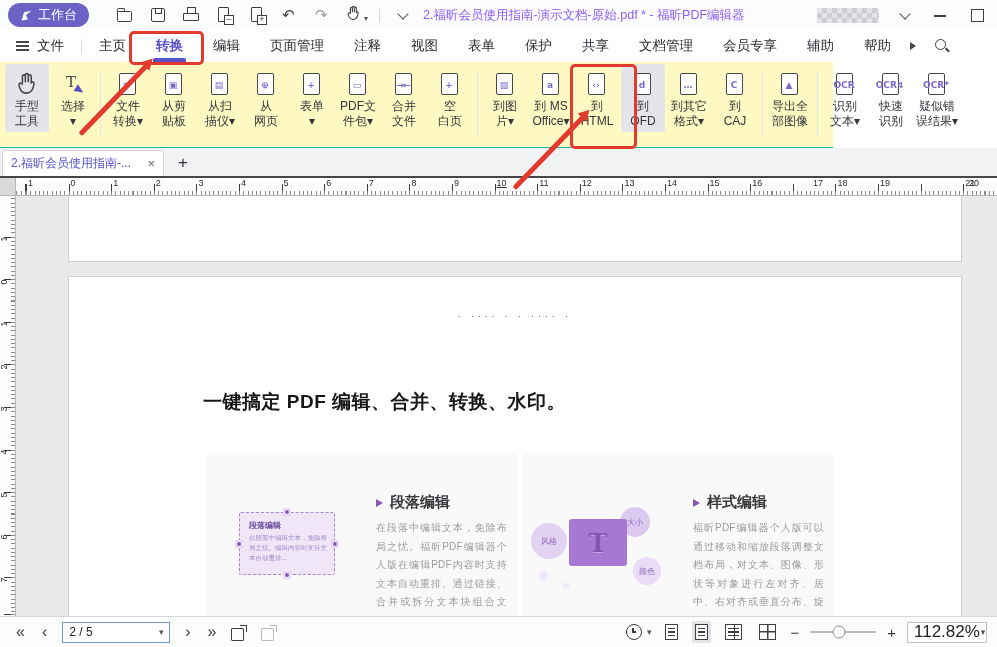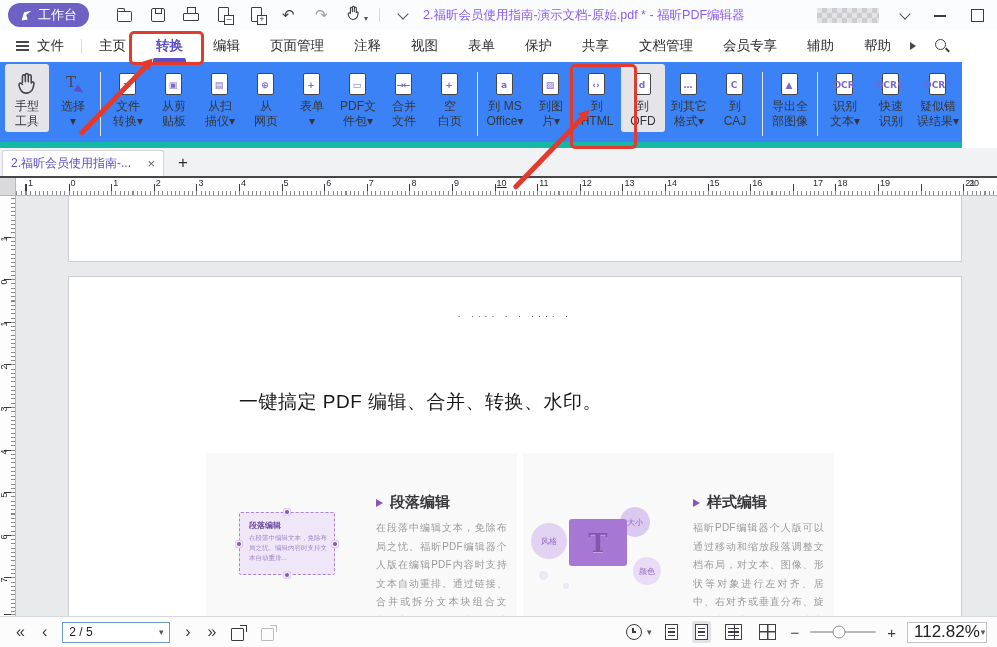--- a/index.html
+++ b/index.html
@@ -47,22 +47,22 @@
   .mitem.file{display:flex;align-items:center;padding-left:0;}
   .m-sep{width:1px;height:15px;background:#dcdcdf;margin:0 2px;}
   .mitem.sel{color:#5b50c5;font-weight:bold;}
   .mitem.sel::after{content:"";position:absolute;left:12px;right:12px;bottom:0;height:4px;background:#5b50c5;border-radius:2px 2px 0 0;}
   .m-overflow{width:0;height:0;border-left:6px solid #46474c;border-top:4px solid transparent;border-bottom:4px solid transparent;margin:0 4px;}
   .i-search{position:relative;width:20px;height:20px;margin-left:12px;margin-right:14px;}
   .i-search::before{content:"";position:absolute;left:3px;top:3px;width:9px;height:9px;border:1.6px solid #3d3e42;border-radius:50%;}
   .i-search::after{content:"";position:absolute;left:13px;top:13px;width:5px;height:1.8px;background:#3d3e42;transform:rotate(45deg);}
 
   
-  .ribbon{position:absolute;left:0;top:62px;width:962px;height:86px;background:#3b82f6;
-          border-bottom:6px solid #14b8a6;display:flex;align-items:flex-start;padding-left:4px;box-sizing:border-box;}
+  .ribbon{position:absolute;left:0;top:62px;width:833px;height:86px;background:#fef9c3;
+          border-bottom:1px solid #14b8a6;display:flex;align-items:flex-start;padding-left:4px;box-sizing:border-box;}
   .rbtn{display:flex;flex-direction:column;align-items:center;padding:7px 5px 3px;margin:2px 1px;border-radius:3px;min-width:34px;}
   .rbtn.sel{background:#e4e4e9;}
   .rl{font-size:12px;line-height:15px;color:#35363b;white-space:nowrap;text-align:center;}
   .rsep{width:1px;height:64px;background:#e4e4e7;margin:10px 4px 0;flex:none;}
   .ricon{position:relative;width:22px;height:26px;margin-bottom:2px;display:block;flex:none;}
   .ricon.doc::before{content:"";position:absolute;left:2px;top:2px;width:15px;height:20px;border:1.5px solid #46474c;border-radius:2px;background:#fff;}
   .ricon.doc::after{position:absolute;z-index:1;color:#7b68c8;font-weight:bold;font-size:9px;left:10px;top:14px;transform:translate(-50%,-50%);font-family:"DejaVu Sans",sans-serif;}
   .g-conv::after{content:"⇄";}
   .g-scan::after{content:"▤";}
   .g-clip::after{content:"▣";}
@@ -108,21 +108,21 @@
       repeating-linear-gradient(to bottom,#3c3c40 0 1px,transparent 1px 42.6px);
     background-size:4px 100%,11px 100%;background-position:right -2px,right -2px;background-repeat:repeat-y;}
   .vnum{position:absolute;left:1px;font-size:9px;color:#2c2c30;transform:rotate(-90deg);}
 
   
   .docarea{position:absolute;left:16px;top:196px;width:981px;height:420px;background:#e9eaec;overflow:hidden;}
   .page{position:absolute;left:52px;width:894px;background:#fff;border:1px solid #cfcfd3;box-sizing:border-box;}
   .page1{top:-2px;height:68px;}
   .page2{top:80px;height:360px;}
   .dots{position:absolute;left:0;right:0;top:36px;text-align:center;font-size:7px;letter-spacing:4.5px;color:#1b1b1e;}
-  .heading{position:absolute;left:134px;top:112px;font-size:19px;font-weight:normal;color:#17171a;letter-spacing:0.5px;margin-left:36px;}
+  .heading{position:absolute;left:134px;top:112px;font-size:19px;font-weight:bold;color:#17171a;letter-spacing:0.5px;}
   .card{position:absolute;top:176px;width:311px;height:168px;background:#f9f9fa;}
   .card1{left:137px;}
   .card2{left:454px;}
   .card-title{position:absolute;left:170px;top:40px;display:flex;align-items:center;gap:7px;}
   .tri{width:0;height:0;border-left:7px solid #8a56b8;border-top:4px solid transparent;border-bottom:4px solid transparent;}
   .card-title span{font-size:15px;font-weight:bold;color:#3a3a3e;}
   .card-body{position:absolute;left:170px;top:66px;width:131px;font-size:10px;color:#9b9b9e;line-height:1.85;letter-spacing:0.2px;text-align:justify;}
   .thumb{position:absolute;left:33px;top:59px;width:96px;height:63px;background:#efe7f8;border:1.5px dashed #a886cf;border-radius:2px;box-sizing:border-box;}
   .thumb-title{display:block;font-size:8px;font-weight:bold;color:#6d4d9e;margin:7px 0 2px 9px;}
   .thumb-text{display:block;font-size:6.5px;color:#a488c9;line-height:1.55;margin:0 7px 0 9px;}
@@ -297,28 +297,28 @@
       <span class="rl">合并</span>
       <span class="rl">文件</span>
     </div>
     <div class="rbtn">
       <span class="ricon doc g-blank"></span>
       <span class="rl">空</span>
       <span class="rl">白页</span>
     </div>
     <i class="rsep"></i>
     <div class="rbtn">
+      <span class="ricon doc g-img"></span>
+      <span class="rl">到图</span>
+      <span class="rl">片▾</span>
+    </div>
+    <div class="rbtn">
       <span class="ricon doc g-office"></span>
       <span class="rl">到 MS</span>
       <span class="rl">Office▾</span>
-    </div>
-    <div class="rbtn">
-      <span class="ricon doc g-img"></span>
-      <span class="rl">到图</span>
-      <span class="rl">片▾</span>
     </div>
     <div class="rbtn">
       <span class="ricon doc g-html"></span>
       <span class="rl">到</span>
       <span class="rl">HTML</span>
     </div>
     <div class="rbtn sel">
       <span class="ricon doc g-ofd"></span>
       <span class="rl">到</span>
       <span class="rl">OFD</span>

